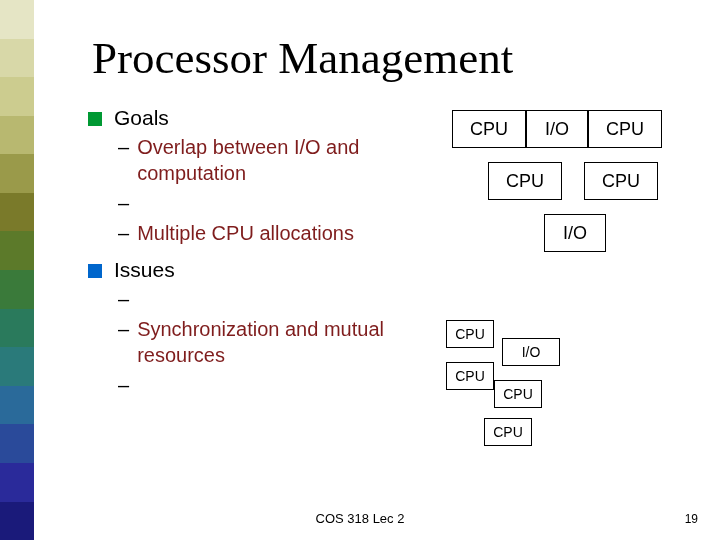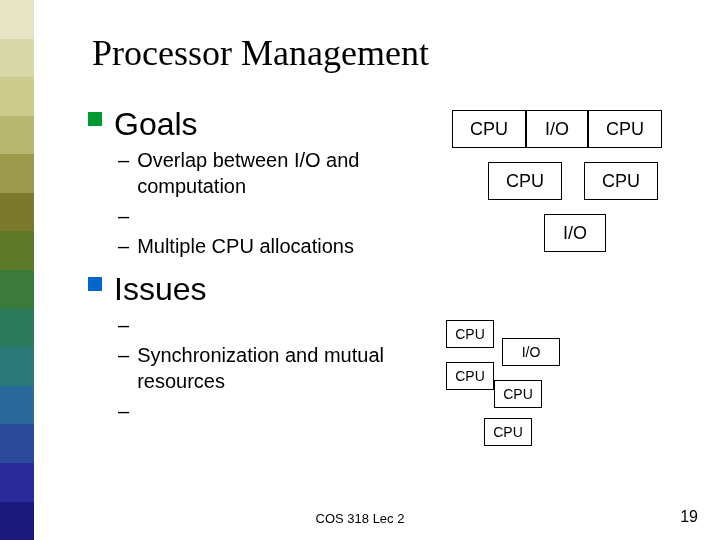--- a/index.html
+++ b/index.html
@@ -1,29 +1,29 @@
 <!DOCTYPE html>
 <html><head>
 <meta charset="utf-8">
 <style>
   * { box-sizing: border-box; margin: 0; padding: 0; }
   html, body { width: 720px; height: 540px; background: #fff; font-family: Arial, Helvetica, sans-serif; overflow: hidden; }
   .slide { position: relative; width: 720px; height: 540px; }
   .sidebar { position: absolute; left: 0; top: 0; bottom: 0; width: 34px; display: flex; flex-direction: column; }
   .sidebar .s { flex: 1; }
-  .title { position: absolute; left: 92px; top: 32px; font-family: "Times New Roman", Times, serif; font-size: 36px; color: #000; }
+  .title { position: absolute; left: 92px; top: 32px; font-family: "Times New Roman", Times, serif; font-size: 45px; color: #000; }
   .content { position: absolute; left: 88px; top: 100px; width: 362px; }
   .bullet-row { display: flex; align-items: flex-start; margin-top: 6px; margin-bottom: 4px; }
   .sq { width: 14px; height: 14px; margin-top: 6px; margin-right: 12px; flex: 0 0 14px; }
-  .bullet-text { font-size: 32px; color: #000; }
+  .bullet-text { font-size: 21px; color: #000; }
   .sub { margin-left: 30px; display: flex; align-items: flex-start; margin-bottom: 4px; }
   .dash { font-size: 20px; color: #000; margin-right: 8px; line-height: 26px; }
-  .sub-text { font-size: 20px; color: #000000; line-height: 26px; }
+  .sub-text { font-size: 20px; color: #7f1d1d; line-height: 26px; }
   .footer-center { position: absolute; left: 0; width: 720px; bottom: 14px; text-align: center; font-size: 13px; color: #000; }
-  .footer-right { position: absolute; right: 22px; bottom: 14px; font-size: 16px; color: #000; }
+  .footer-right { position: absolute; right: 22px; bottom: 14px; font-size: 12px; color: #000; }
   .diagram1 { position: absolute; left: 452px; top: 110px; width: 256px; }
   .row1 { display: flex; }
   .box { border: 1.5px solid #000; background: #fff; font-size: 18px; display: flex; align-items: center; justify-content: center; height: 38px; }
   .d1b1 { width: 74px; }
   .d1b2 { width: 62px; }
   .d1b3 { width: 74px; }
   .row2 { display: flex; margin-top: 14px; margin-left: 36px; }
   .d2b1 { width: 74px; }
   .d2b2 { width: 74px; margin-left: 22px; }
   .row3 { display: flex; margin-top: 14px; margin-left: 92px; }

